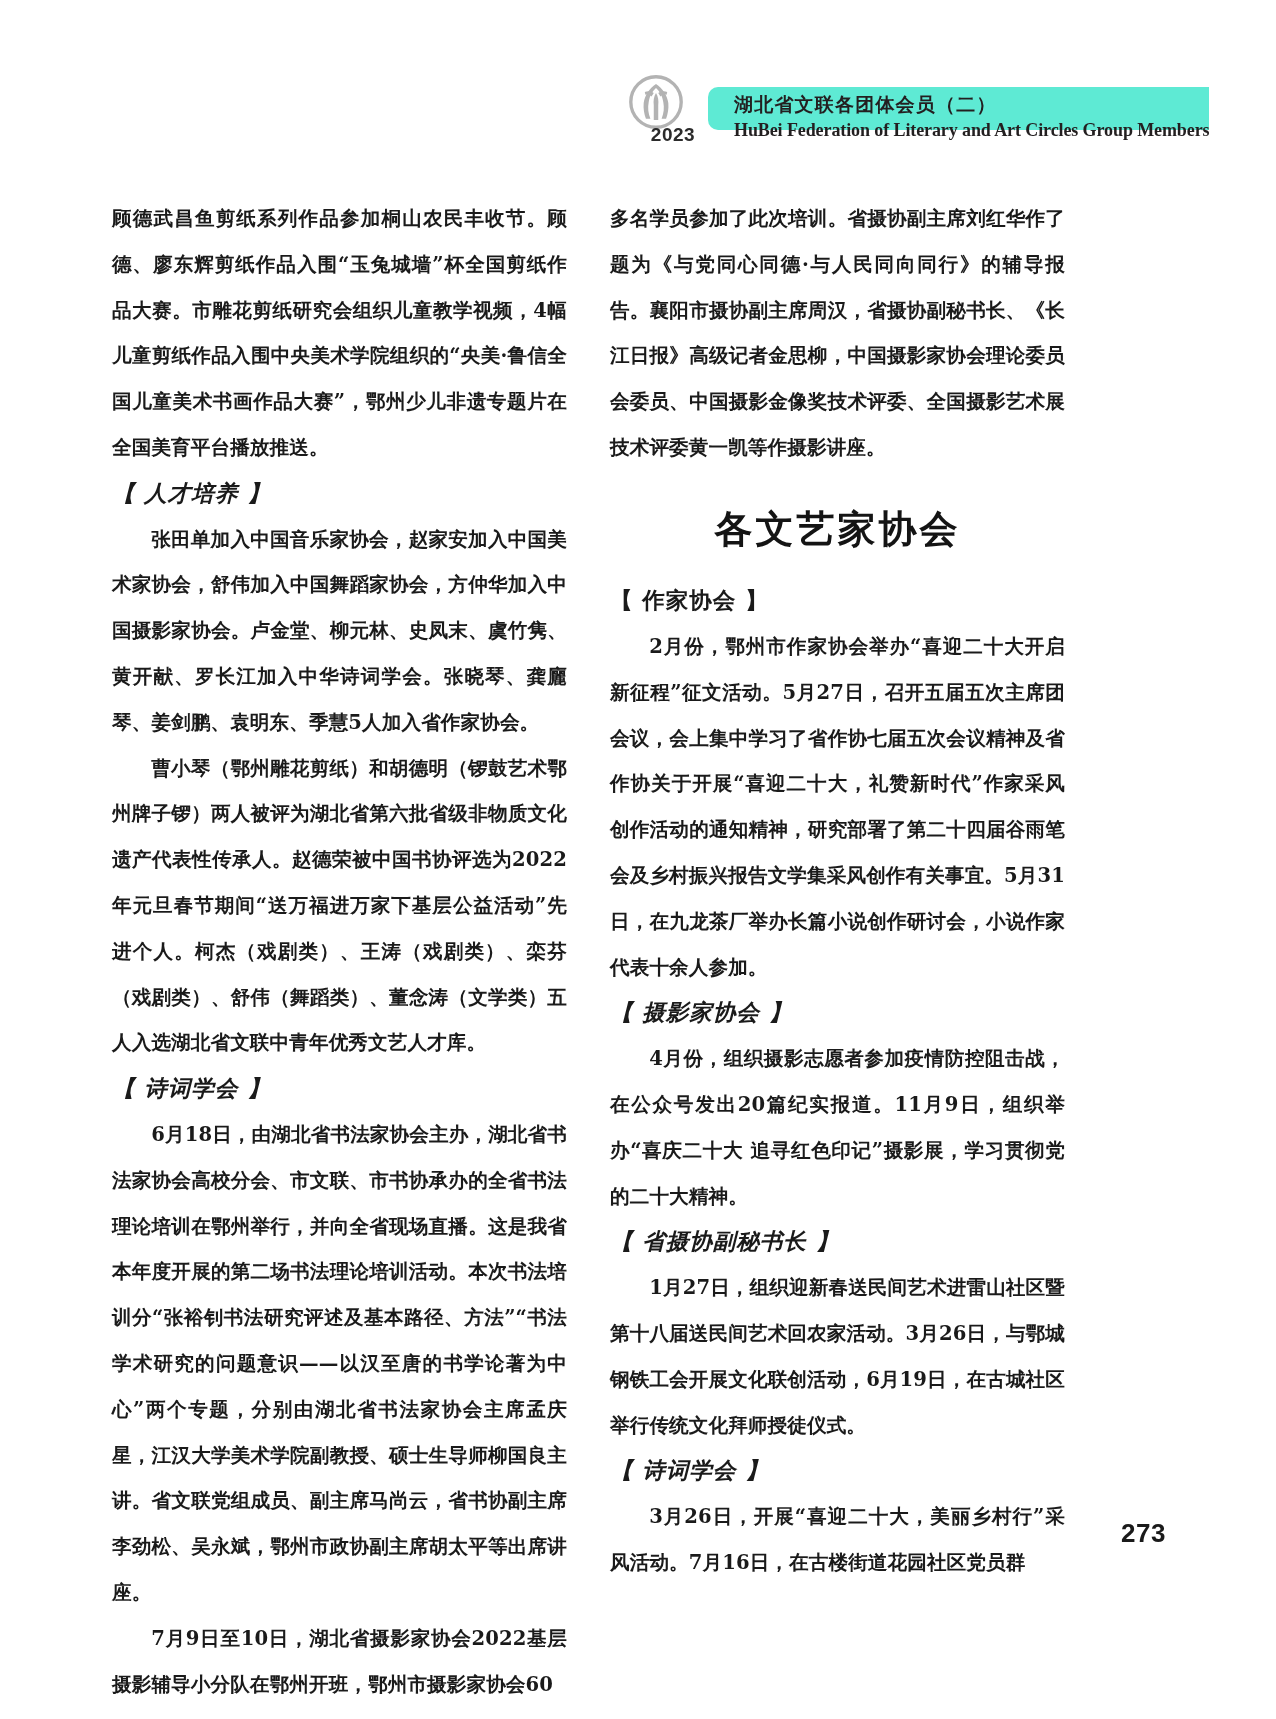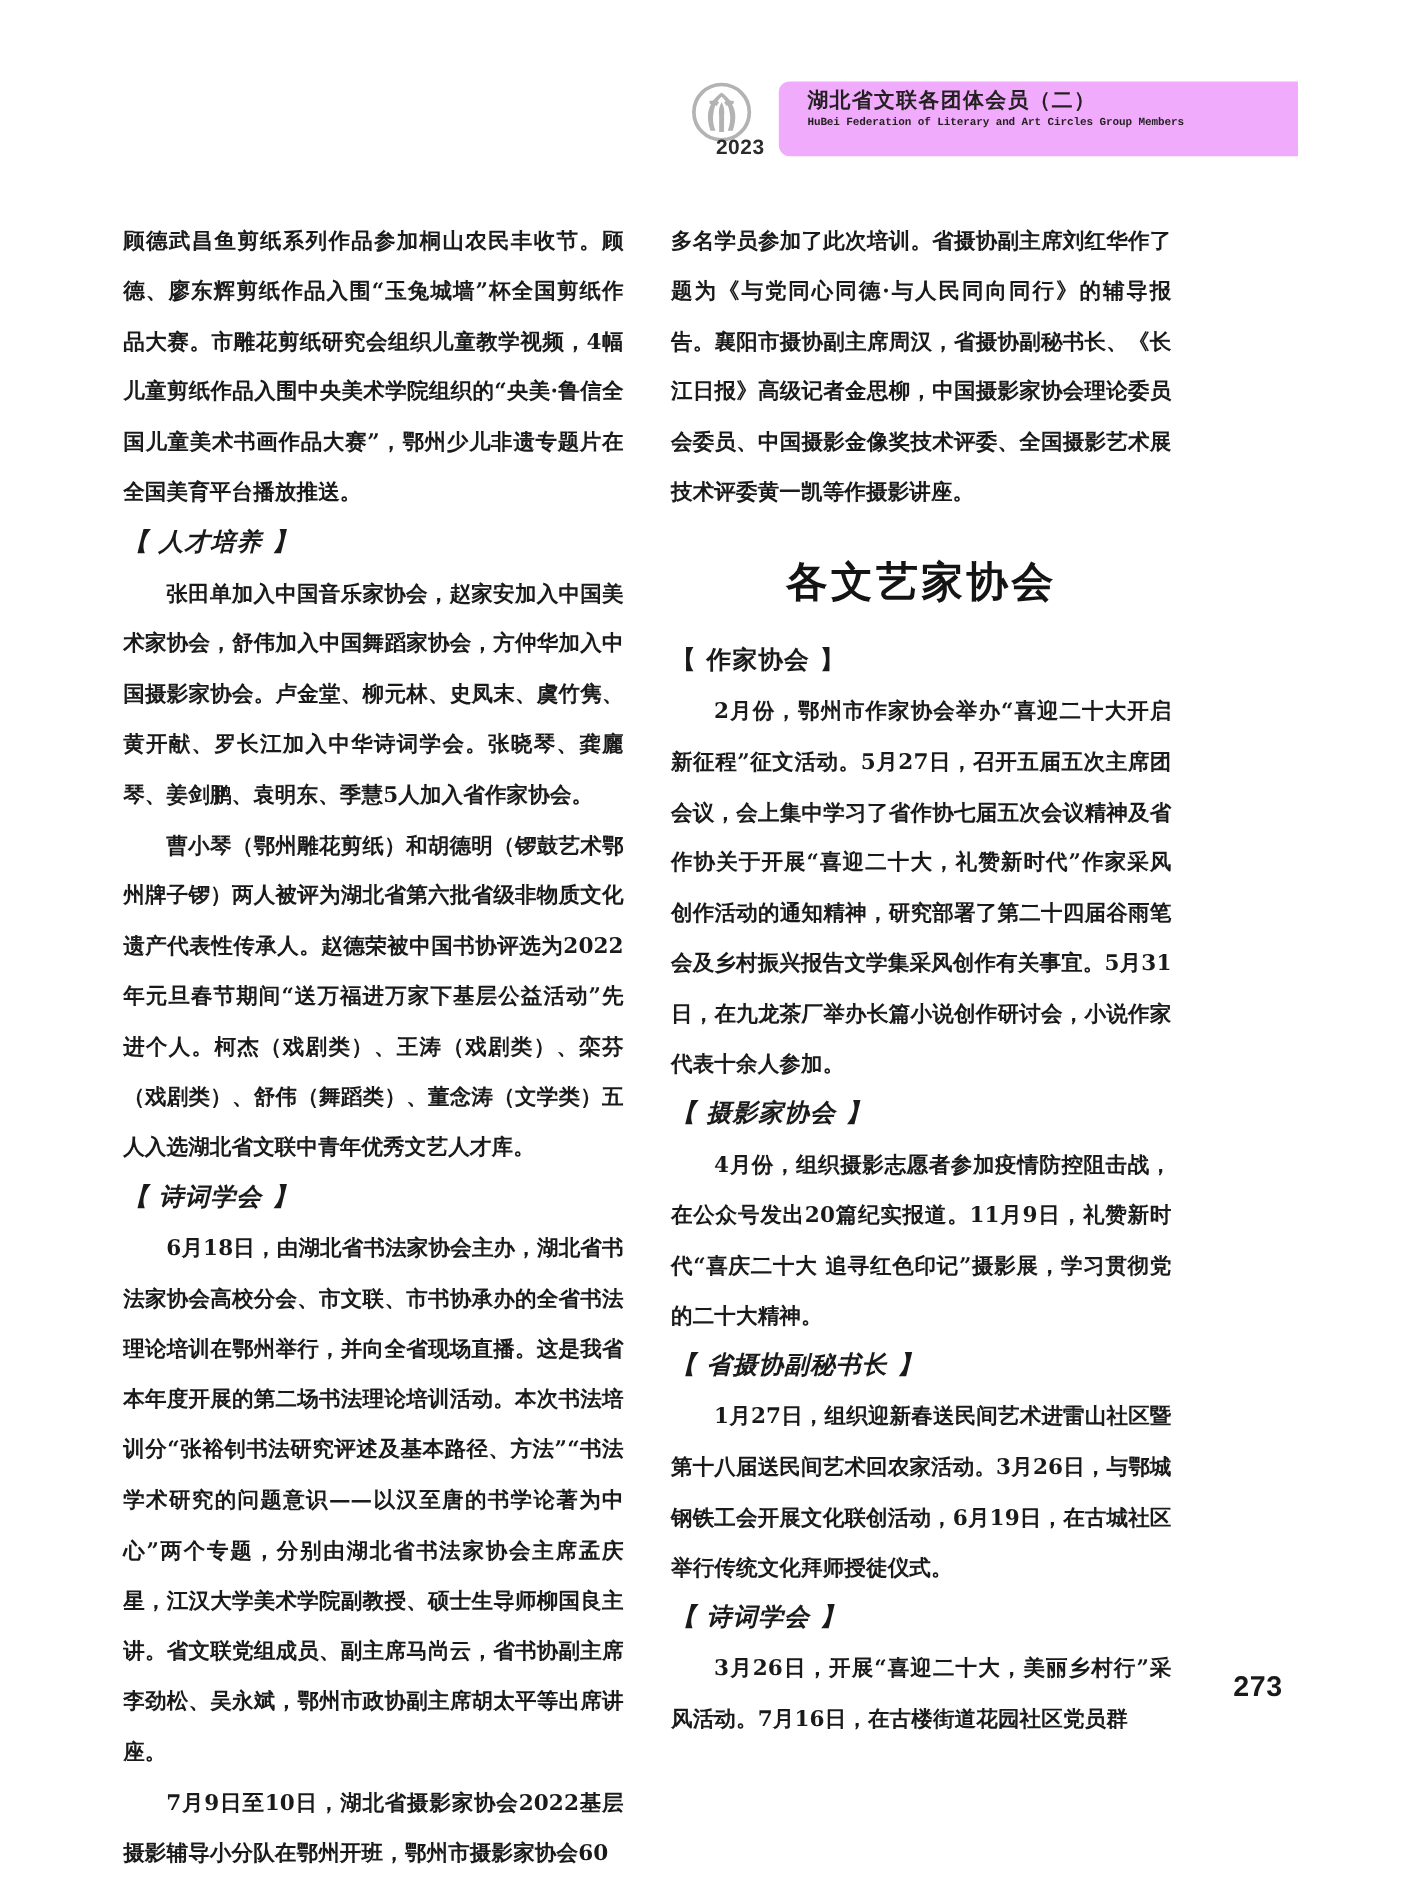--- a/index.html
+++ b/index.html
@@ -47,41 +47,41 @@
     width: 74px;
     text-align: center;
     font-family: "Liberation Sans", sans-serif;
     font-weight: bold;
     font-size: 19px;
     letter-spacing: 0.5px;
     color: #2b2b2b;
   }
   .header-band {
     margin-left: 14px;
-    margin-top: 2px;
+    margin-top: 15px;
     flex: 1 1 auto;
-    background: #f0abfc;
+    background: #5eead4;
     border-radius: 10px 0 0 10px;
-    height: 68px;
+    height: 43px;
     padding: 5px 0 0 26px;
     box-sizing: border-box;
   }
   .header-title-cn {
     font-family: "DejaVu Sans", "Liberation Sans", sans-serif;
     font-weight: bold;
     font-size: 19px;
     letter-spacing: 1.2px;
     color: #231f20;
     line-height: 1.35;
     white-space: nowrap;
   }
   .header-title-en {
-    font-family: Liberation Mono, monospace;
+    font-family: Liberation Serif, serif;
     font-weight: bold;
-    font-size: 10px;
+    font-size: 18px;
     letter-spacing: -0.1px;
     color: #231f20;
     line-height: 1.3;
     margin-top: 1px;
     white-space: nowrap;
   }
 
   
   .column {
     position: absolute;
@@ -174,21 +174,21 @@
 <div class="column col-right">
 
   <p class="body-text">多名学员参加了此次培训。省摄协副主席刘红华作了题为《与党同心同德·与人民同向同行》的辅导报告。襄阳市摄协副主席周汉，省摄协副秘书长、《长江日报》高级记者金思柳，中国摄影家协会理论委员会委员、中国摄影金像奖技术评委、全国摄影艺术展技术评委黄一凯等作摄影讲座。</p>
 
   <h1 class="main-title">各文艺家协会</h1>
 
   <h2 class="section-heading">【 作家协会 】</h2>
   <p class="body-text indent">2月份，鄂州市作家协会举办“喜迎二十大开启新征程”征文活动。5月27日，召开五届五次主席团会议，会上集中学习了省作协七届五次会议精神及省作协关于开展“喜迎二十大，礼赞新时代”作家采风创作活动的通知精神，研究部署了第二十四届谷雨笔会及乡村振兴报告文学集采风创作有关事宜。5月31日，在九龙茶厂举办长篇小说创作研讨会，小说作家代表十余人参加。</p>
 
   <h2 class="section-heading heading-gap-before">【 摄影家协会 】</h2>
-  <p class="body-text indent">4月份，组织摄影志愿者参加疫情防控阻击战，在公众号发出20篇纪实报道。11月9日，礼赞新时代“喜庆二十大 追寻红色印记”摄影展，学习贯彻党的二十大精神。</p>
+  <p class="body-text indent">4月份，组织摄影志愿者参加疫情防控阻击战，在公众号发出20篇纪实报道。11月9日，组织举办“喜庆二十大 追寻红色印记”摄影展，学习贯彻党的二十大精神。</p>
 
   <h2 class="section-heading heading-gap-before">【 省摄协副秘书长 】</h2>
   <p class="body-text indent">1月27日，组织迎新春送民间艺术进雷山社区暨第十八届送民间艺术回农家活动。3月26日，与鄂城钢铁工会开展文化联创活动，6月19日，在古城社区举行传统文化拜师授徒仪式。</p>
 
   <h2 class="section-heading heading-gap-before">【 诗词学会 】</h2>
   <p class="body-text indent">3月26日，开展“喜迎二十大，美丽乡村行”采风活动。7月16日，在古楼街道花园社区党员群</p>
 
 </div>
 
 <div class="page-number">273</div>

